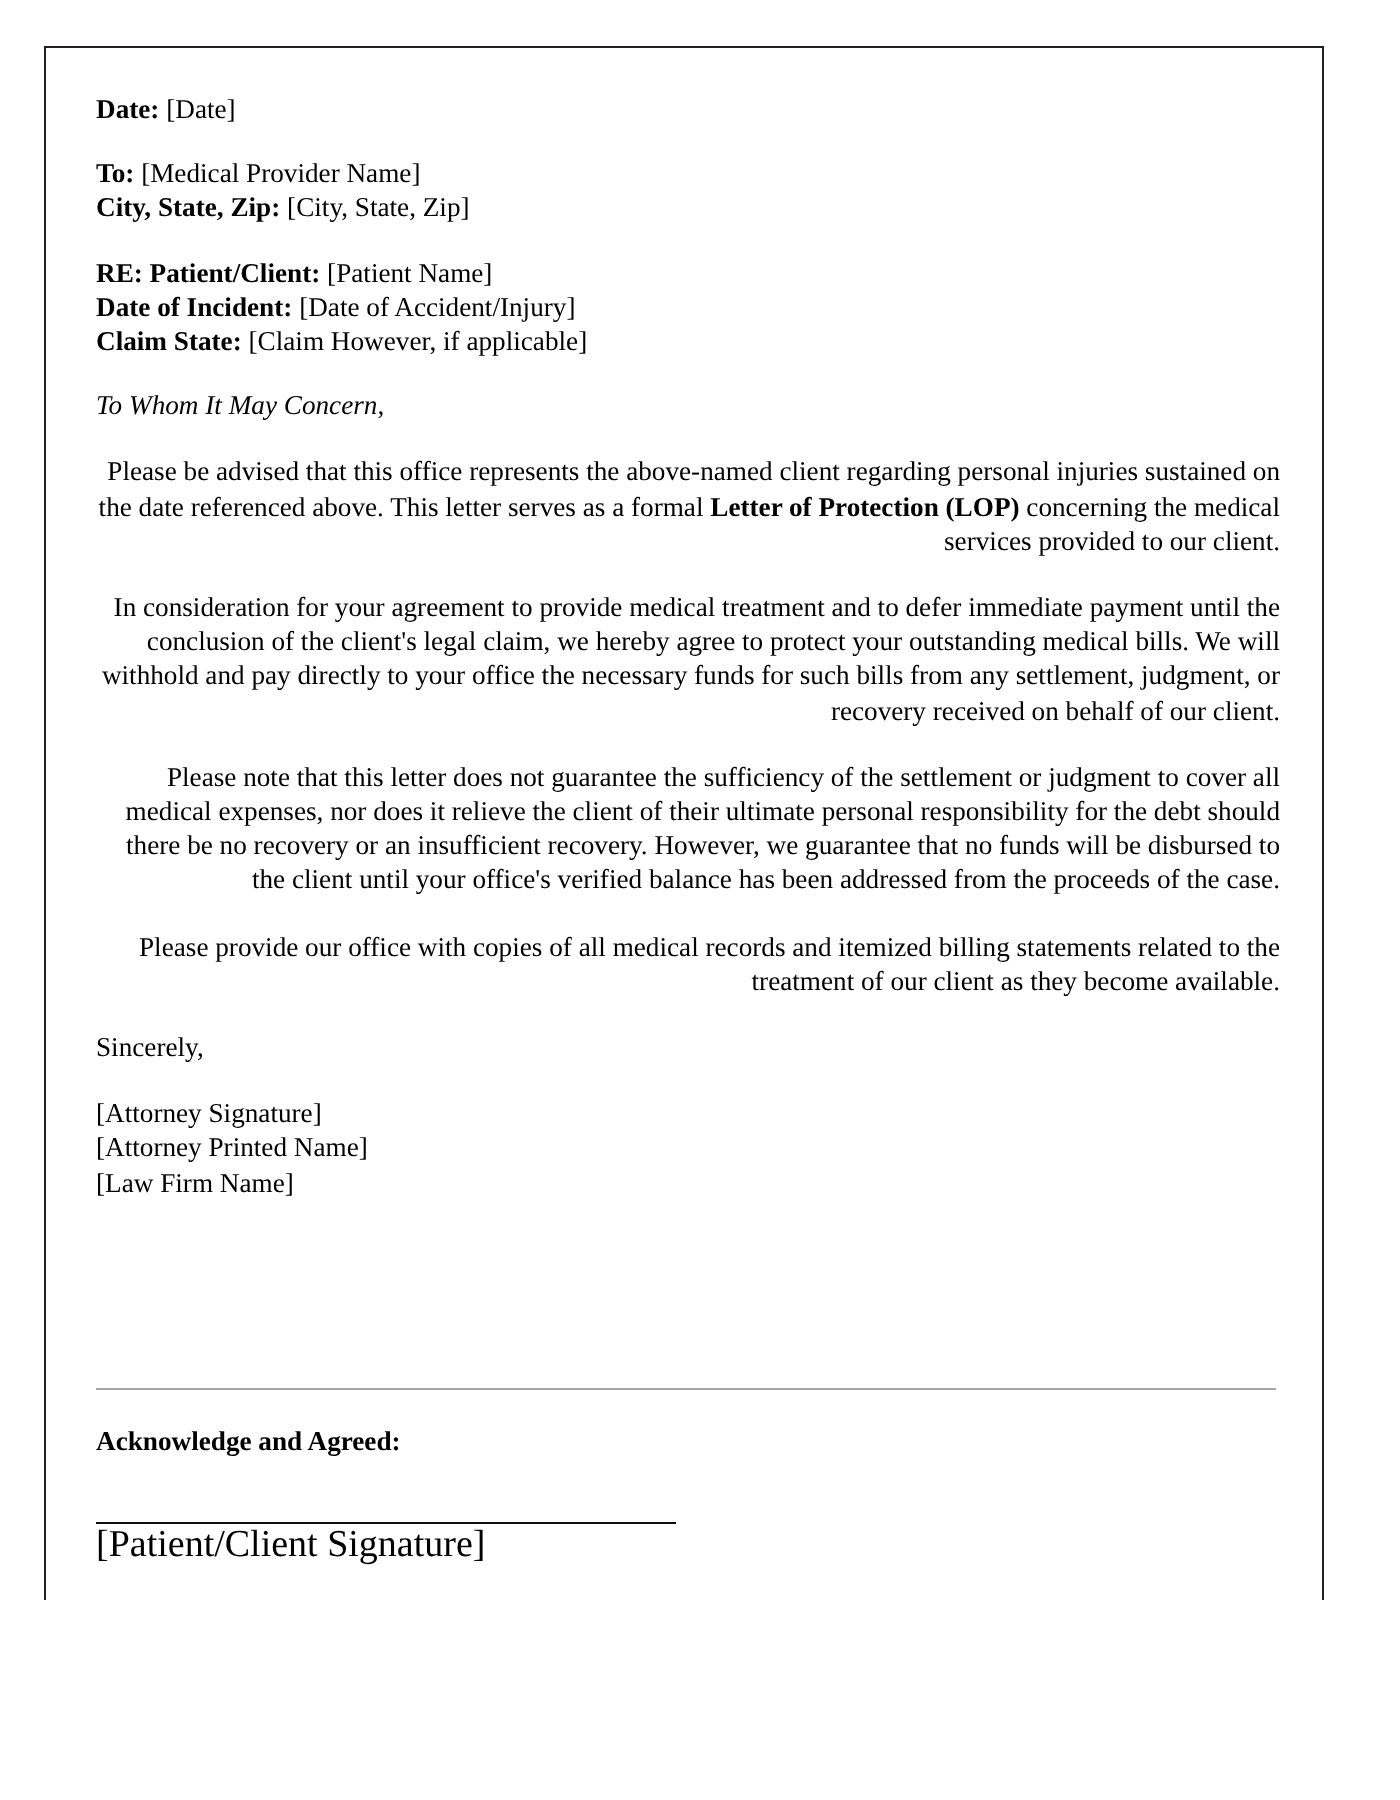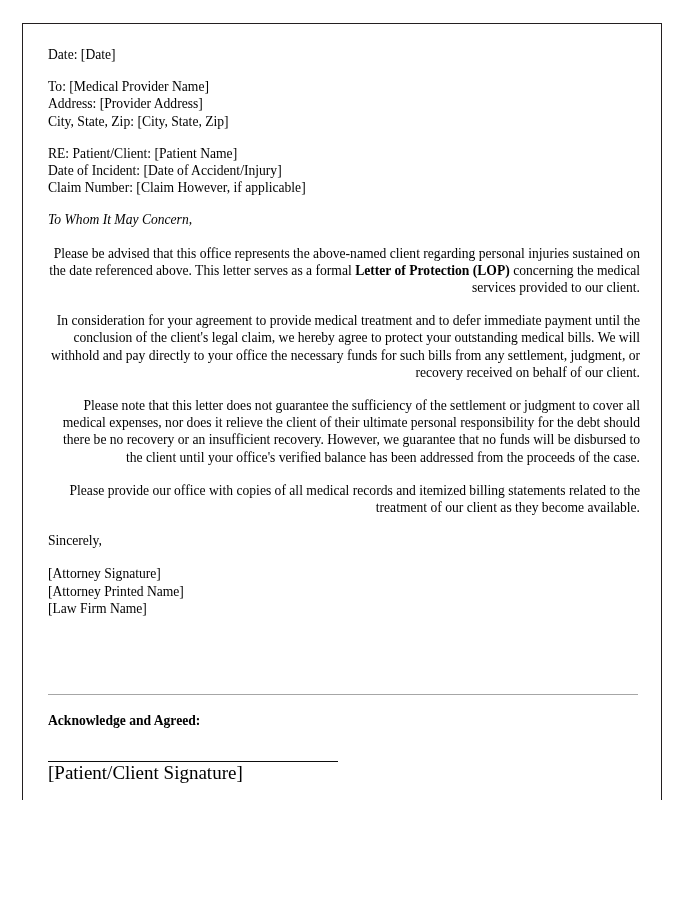--- a/index.html
+++ b/index.html
@@ -49,21 +49,21 @@
   .block {
     margin: 0 0 15px 0;
   }
 
   .line {
     display: block;
     white-space: nowrap;
   }
 
   .label {
-    font-weight: normal;
+    font-weight: bold;
   }
 
   p.para {
     margin: 0 0 16px 0;
     text-align: right;
   }
 
   .strong-inline {
     font-weight: bold;
   }
@@ -127,28 +127,27 @@
   <div class="page-frame"></div>
 
   <div class="letter-body">
 
     <div class="block">
       <span class="line"><span class="label">Date:</span> <span>[Date]</span></span>
     </div>
 
     <div class="block">
       <span class="line"><span class="label">To:</span> <span>[Medical Provider Name]</span></span>
-      <span class="line"><span class="label">Address:</span> <span>[Provider Address]</span></span>
       <span class="line"><span class="label">City, State, Zip:</span> <span>[City, State, Zip]</span></span>
     </div>
 
     <div class="block">
       <span class="line"><span class="label">RE: Patient/Client:</span> <span>[Patient Name]</span></span>
       <span class="line"><span class="label">Date of Incident:</span> <span>[Date of Accident/Injury]</span></span>
-      <span class="line"><span class="label">Claim Number:</span> <span>[Claim However, if applicable]</span></span>
+      <span class="line"><span class="label">Claim State:</span> <span>[Claim However, if applicable]</span></span>
     </div>
 
     <p class="salutation">To Whom It May Concern,</p>
 
     <p class="para"><span>Please be advised that this office represents the above-named client regarding personal injuries sustained on the date referenced above. This letter serves as a formal </span><span class="strong-inline">Letter of Protection (LOP)</span><span> concerning the medical services provided to our client.</span></p>
 
     <p class="para">In consideration for your agreement to provide medical treatment and to defer immediate payment until the conclusion of the client's legal claim, we hereby agree to protect your outstanding medical bills. We will withhold and pay directly to your office the necessary funds for such bills from any settlement, judgment, or recovery received on behalf of our client.</p>
 
     <p class="para">Please note that this letter does not guarantee the sufficiency of the settlement or judgment to cover all medical expenses, nor does it relieve the client of their ultimate personal responsibility for the debt should there be no recovery or an insufficient recovery. However, we guarantee that no funds will be disbursed to the client until your office's verified balance has been addressed from the proceeds of the case.</p>
 

